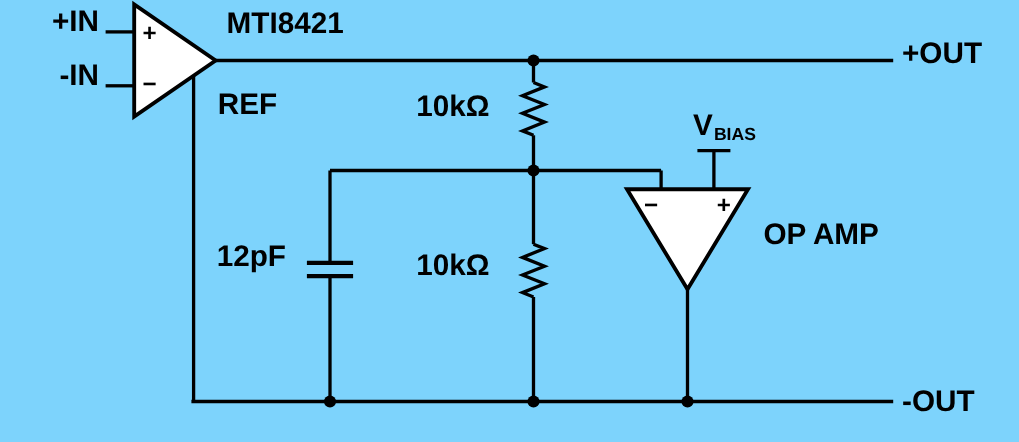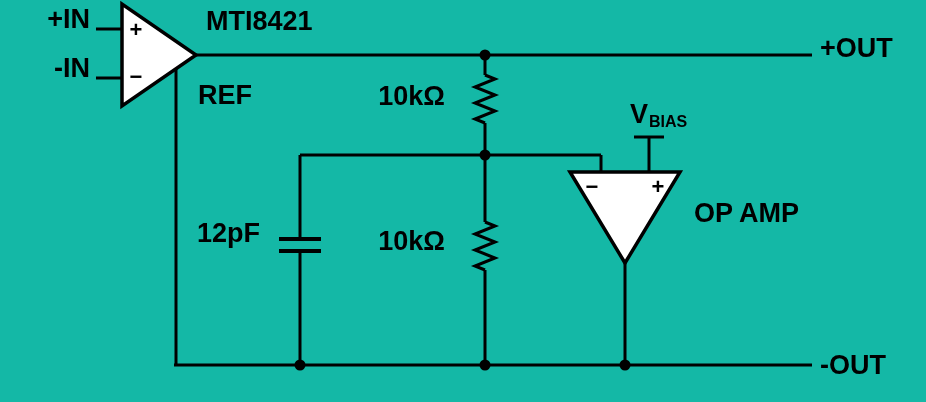--- a/index.html
+++ b/index.html
@@ -4,21 +4,21 @@
 <style>
   html, body {
     margin: 0;
     padding: 0;
     background: #ffffff;
   }
   .canvas {
     position: relative;
     width: 926px;
     height: 402px;
-    background: #14b8a6;
+    background: #7dd3fc;
     overflow: hidden;
   }
   svg {
     position: absolute;
     left: 0;
     top: 0;
     font-family: "Liberation Sans", sans-serif;
   }
   .lbl {
     font-family: "Liberation Sans", sans-serif;

